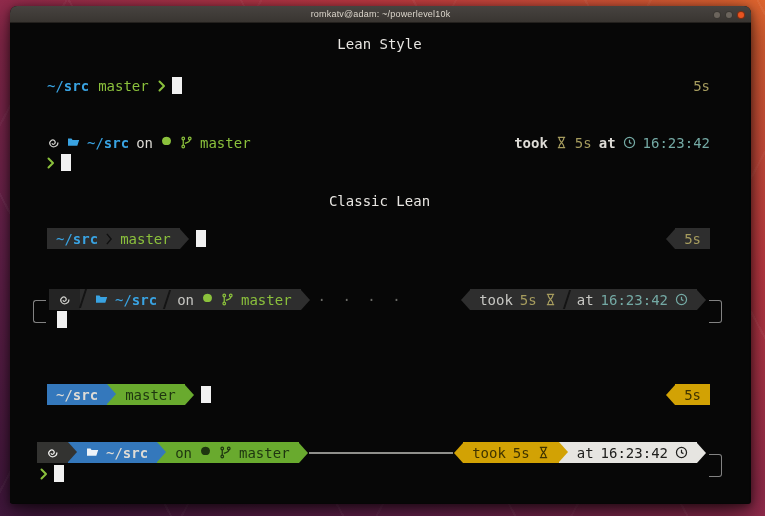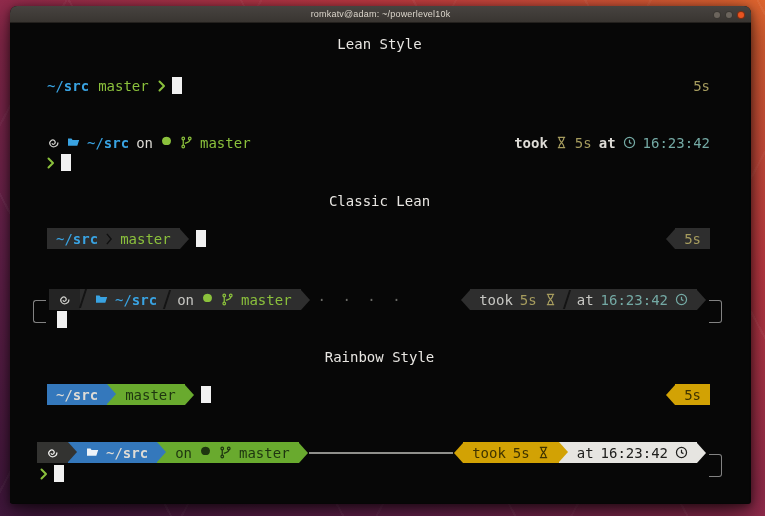--- a/index.html
+++ b/index.html
@@ -241,21 +241,20 @@
               </svg>
         </span>
         <span class="pr c-grey"></span>
       </span>
     </div>
 
     <div class="row" style="top:286px; left:47px">
       <span class="cursor"></span>
     </div>
 
-    <div class="sect-title" style="top:326px">Rainbow Style</div>
 
     <div class="row" style="top:361px">
       <span class="grp lm">
         <span class="seg bg-blue">
           <span class="white"><span>~/</span><span class="bold">src</span></span>
         </span>
         <span class="aw bg-green">
               <span class="pr c-blue"></span>
             </span>
         <span class="seg bg-green">

